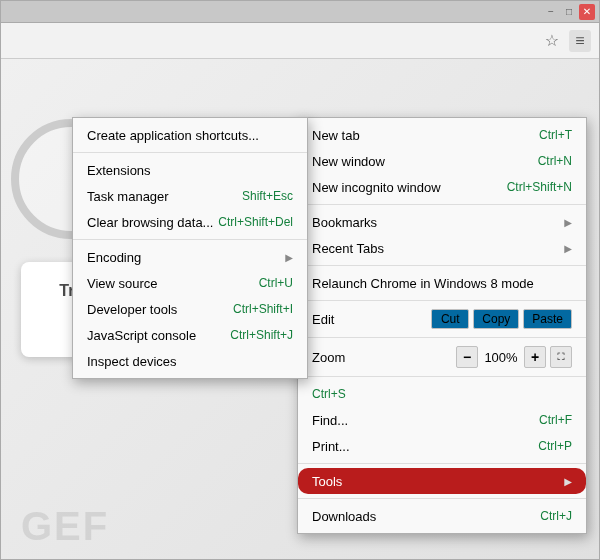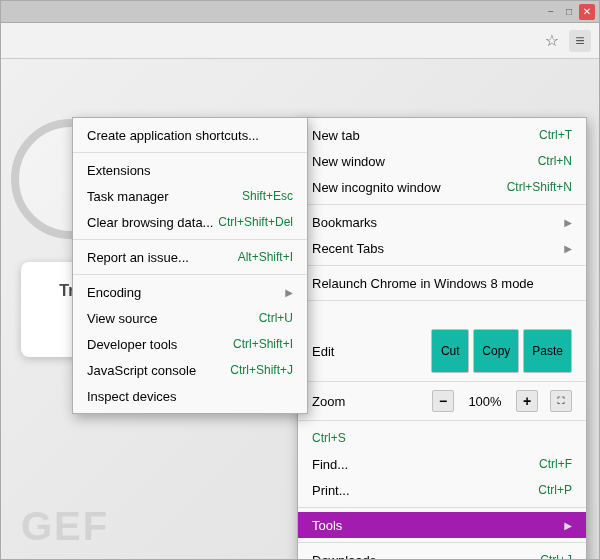--- a/index.html
+++ b/index.html
@@ -171,22 +171,23 @@
     .menu-item {
       display: flex;
       align-items: center;
       justify-content: space-between;
       padding: 5px 14px;
       cursor: pointer;
       min-height: 26px;
     }
 
     .menu-item.highlighted {
-      background: #a21caf;
+      background: #b91c1c;
       color: white;
+      border-radius: 10px;
     }
 
     .menu-item-label {
       font-size: 13px;
     }
 
     .menu-item-shortcut {
       font-size: 12px;
       color: #15803d;
     }
@@ -200,46 +201,45 @@
       color: #ddd;
     }
 
     
     .edit-row {
       display: flex;
       align-items: center;
       padding: 4px 14px;
       min-height: 28px;
       gap: 4px;
-      margin-top: 20px;
     }
 
     .edit-label {
       font-size: 13px;
       flex: 1;
     }
 
     .edit-btn {
-      padding: 14px 8px;
+      padding: 2px 8px;
       font-size: 12px;
-      background: #14b8a6;
+      background: #0369a1;
       border: 1px solid #c0c0c0;
       border-radius: 2px;
       cursor: pointer;
       min-width: 38px;
       text-align: center;
     }
 
     
     .zoom-row {
       display: flex;
       align-items: center;
       padding: 4px 14px;
       min-height: 28px;
-      gap: 12px;
+      gap: 4px;
     }
 
     .zoom-label {
       font-size: 13px;
       flex: 1;
     }
 
     .zoom-btn {
       width: 22px;
       height: 22px;
@@ -329,26 +329,20 @@
           <span class="menu-item-label">Task manager</span>
           <span class="menu-item-shortcut">Shift+Esc</span>
         </div>
         <div class="menu-item">
           <span class="menu-item-label">Clear browsing data...</span>
           <span class="menu-item-shortcut">Ctrl+Shift+Del</span>
         </div>
       </div>
       <div class="menu-section">
         <div class="menu-item">
-          <span class="menu-item-label">Report an issue...</span>
-          <span class="menu-item-shortcut">Alt+Shift+I</span>
-        </div>
-      </div>
-      <div class="menu-section">
-        <div class="menu-item">
           <span class="menu-item-label">Encoding</span>
           <span class="menu-arrow">▶</span>
         </div>
         <div class="menu-item">
           <span class="menu-item-label">View source</span>
           <span class="menu-item-shortcut">Ctrl+U</span>
         </div>
         <div class="menu-item">
           <span class="menu-item-label">Developer tools</span>
           <span class="menu-item-shortcut">Ctrl+Shift+I</span>

